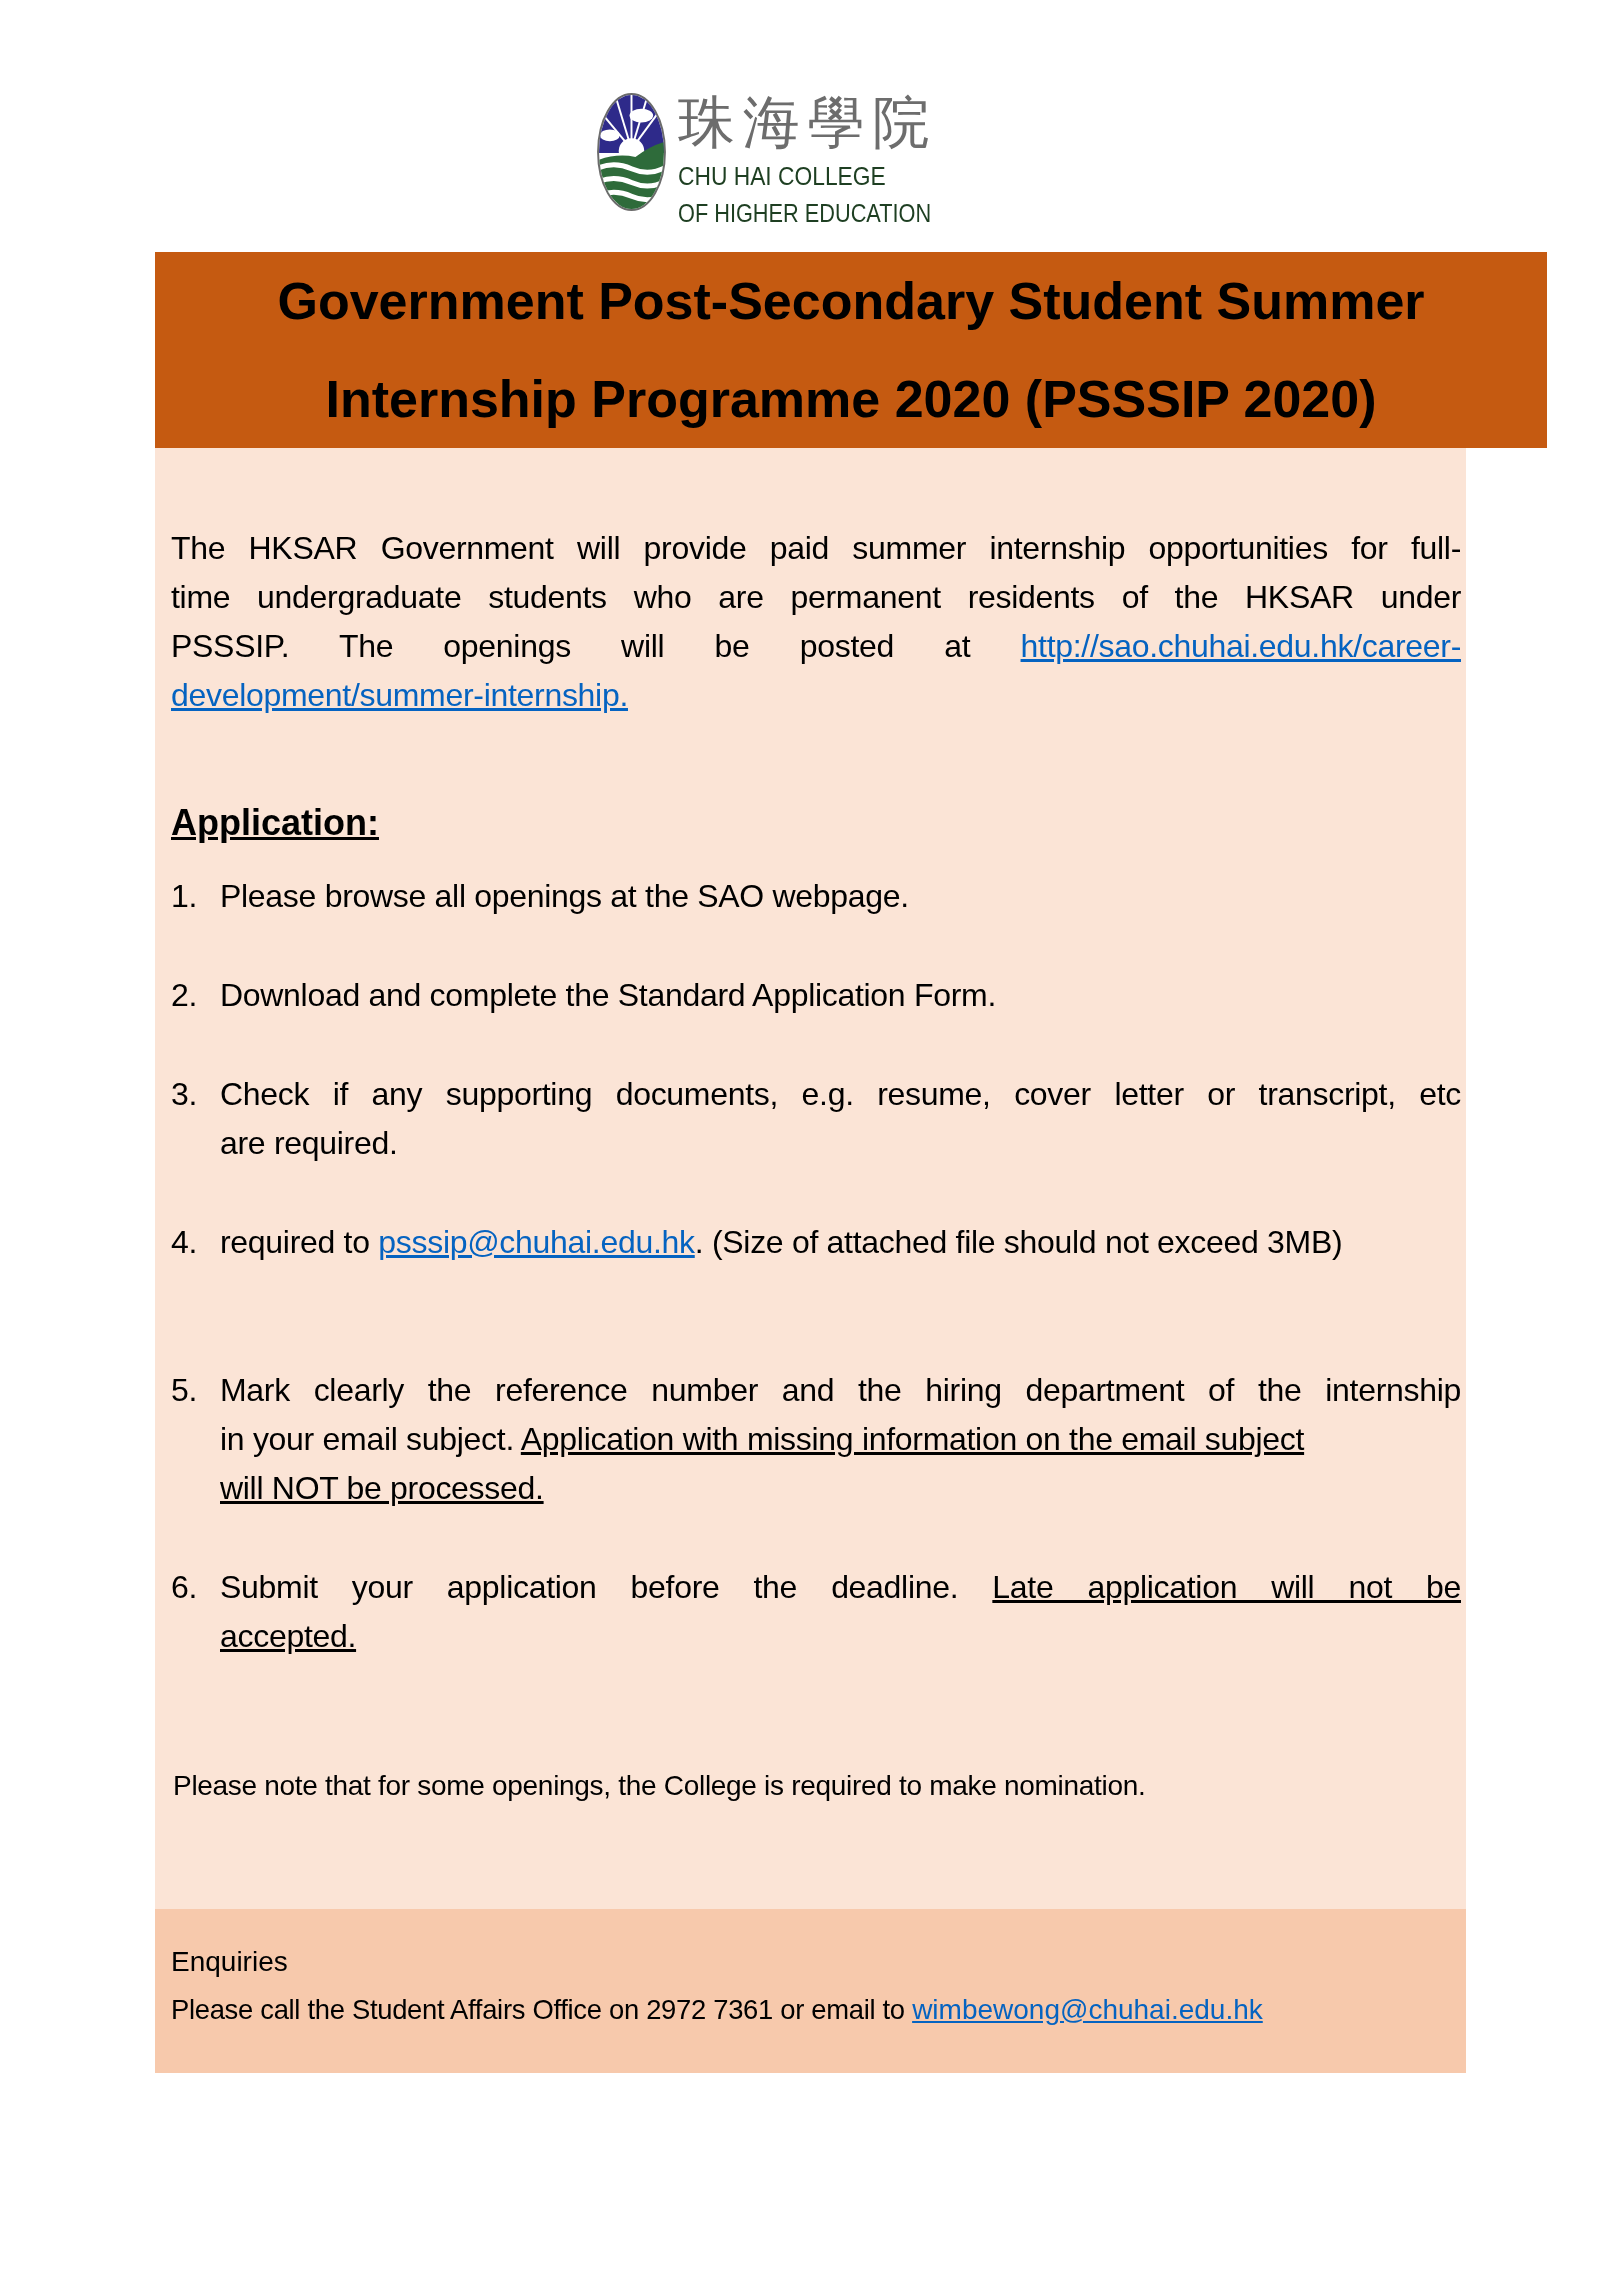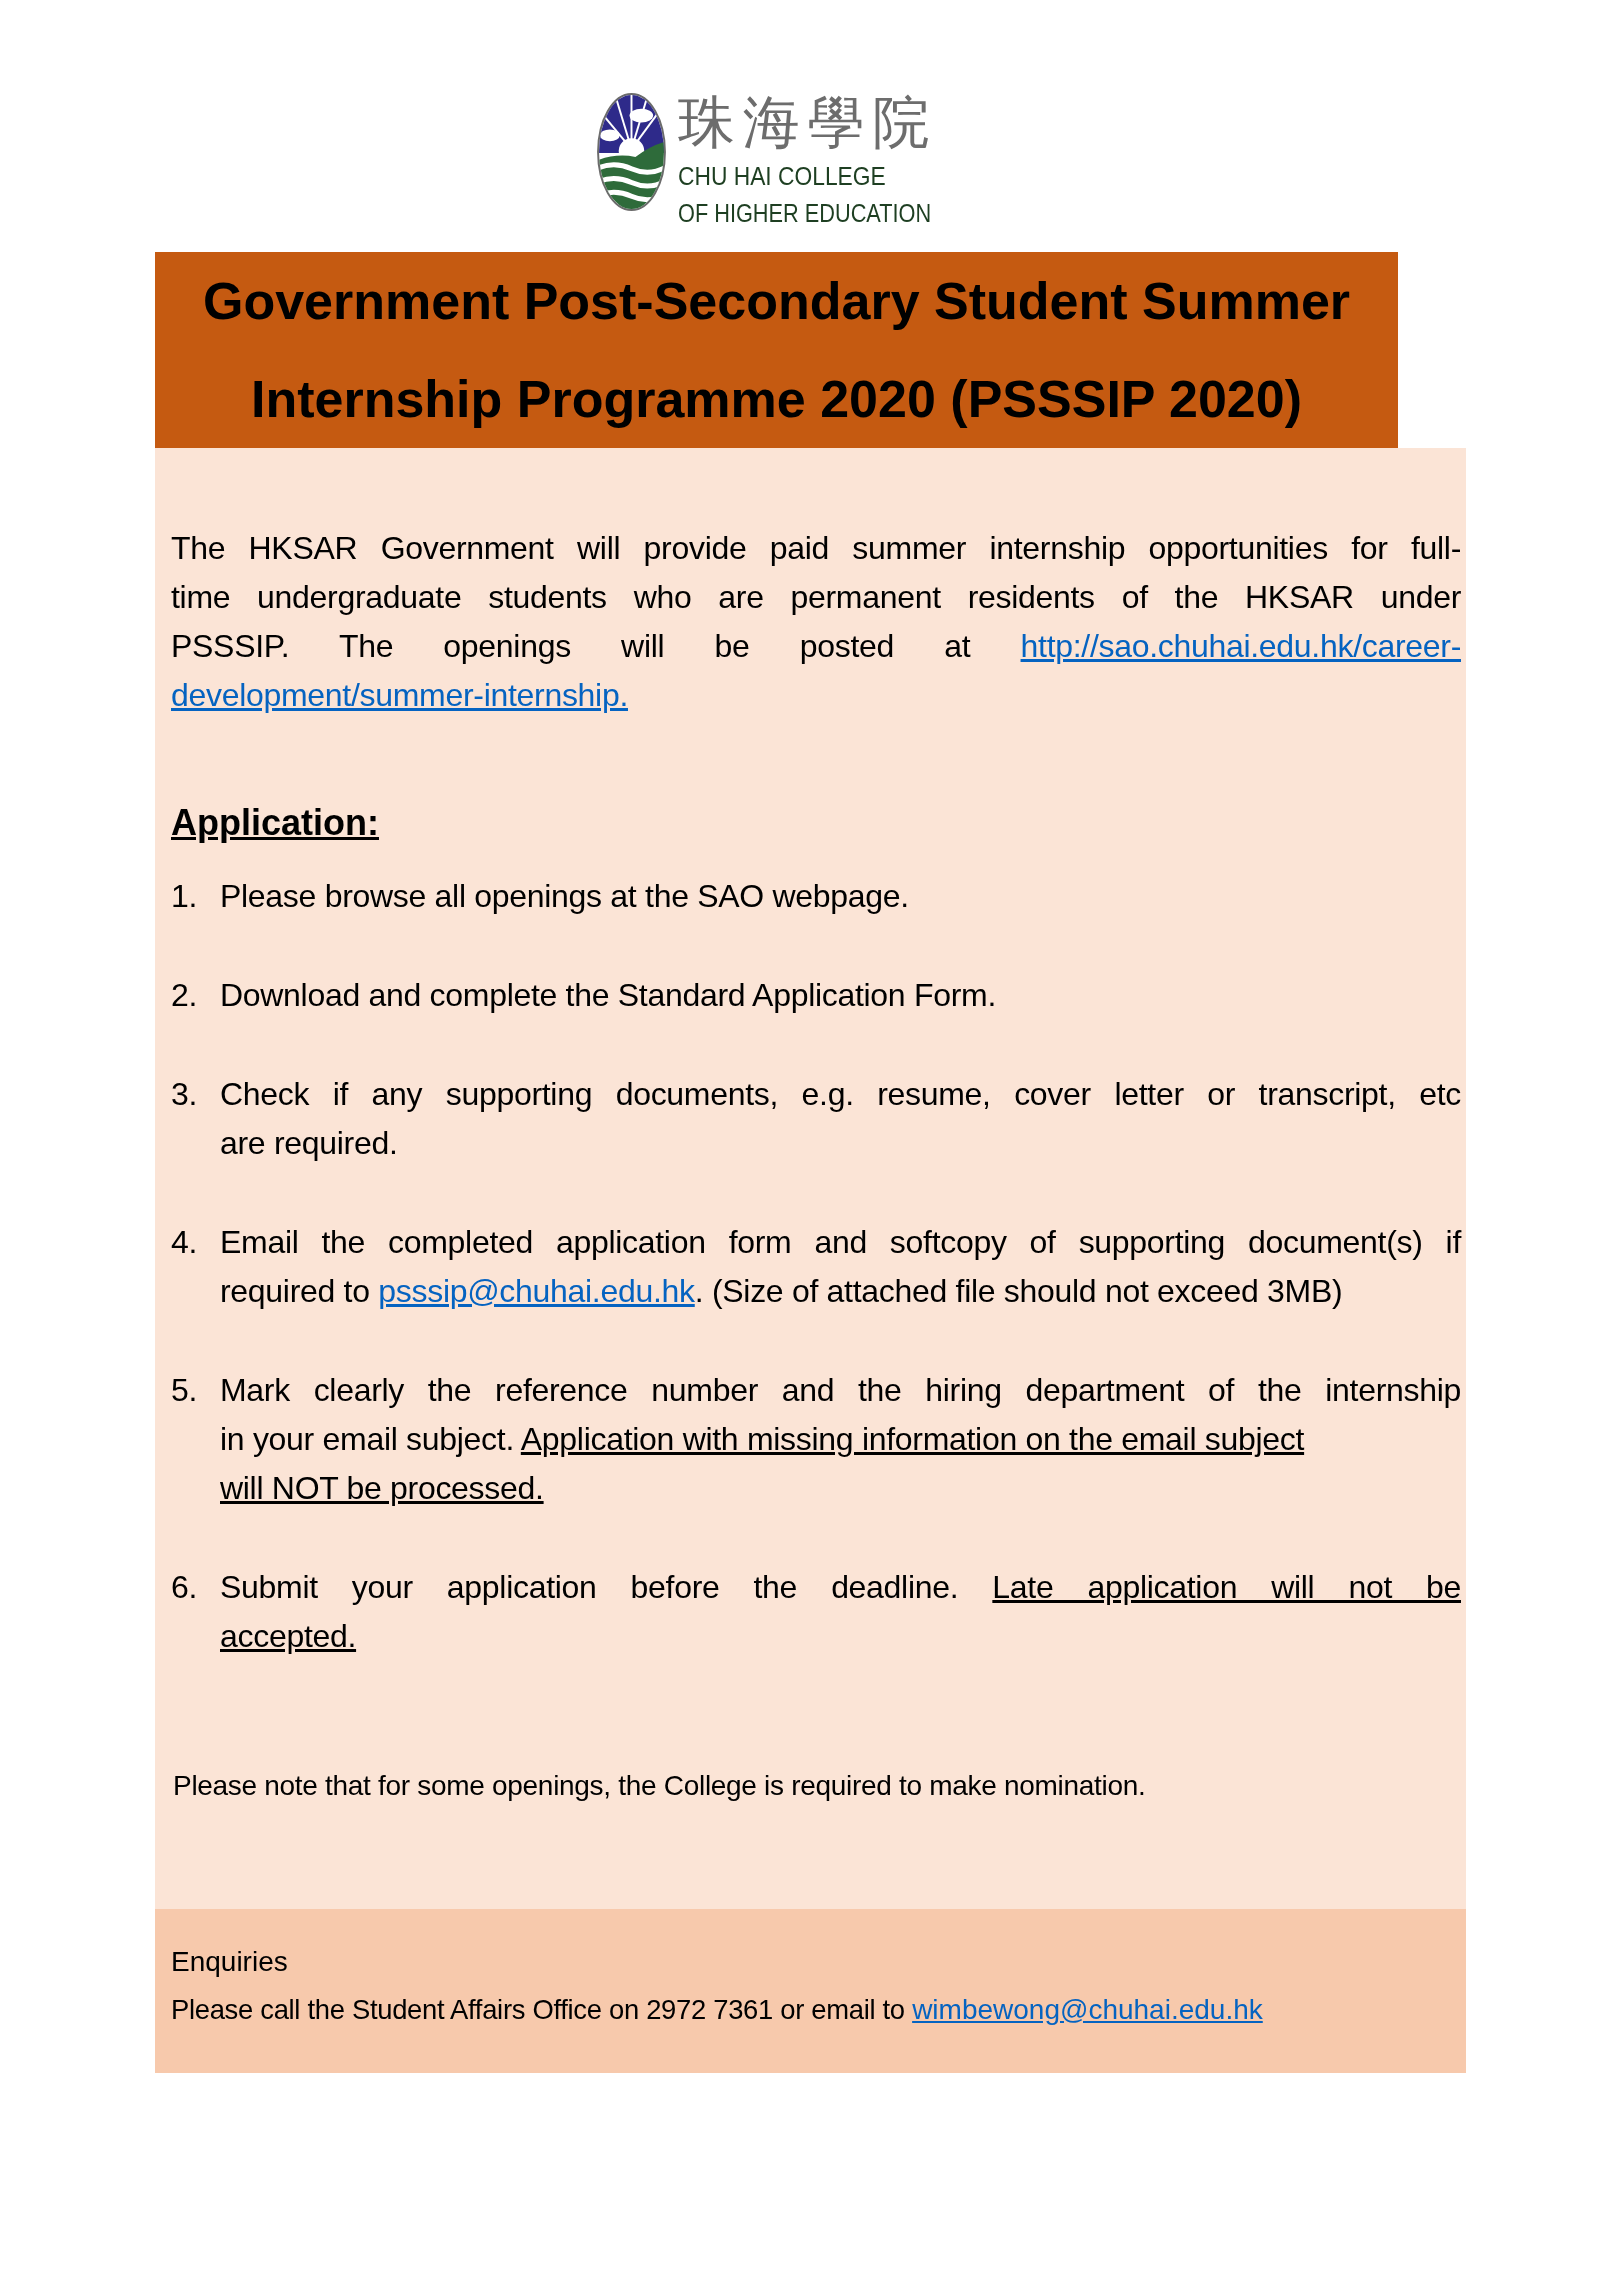--- a/index.html
+++ b/index.html
@@ -7,21 +7,21 @@
          font-family: "Liberation Sans", sans-serif; color: #000; }
   .logo { position: absolute; left: 596px; top: 88px; width: 333px; height: 147px; }
   .logo svg { position: absolute; left: 0; top: 3.9px; }
   .logo-cn { position: absolute; left: 82px; top: 0px; font-family: "DejaVu Serif", serif;
              font-size: 57px; font-weight: normal; color: #6d6d6d; letter-spacing: 7.8px; line-height: 69px; white-space: nowrap; }
   .logo-en1 { position: absolute; left: 82px; top: 73px; font-family: "Liberation Sans", sans-serif;
               font-size: 26.5px; color: #1e3f22; line-height: 31px; white-space: nowrap; transform: scaleX(0.86); transform-origin: left; }
   .logo-en2 { position: absolute; left: 82px; top: 110px; font-family: "Liberation Sans", sans-serif;
               font-size: 26.5px; color: #1e3f22; line-height: 31px; white-space: nowrap; transform: scaleX(0.82); transform-origin: left; }
 
-  .title-band { position: absolute; left: 155px; top: 252px; width: 1243px; height: 196px;
+  .title-band { position: absolute; left: 155px; top: 252px; width: 1392px; height: 196px;
                 background: #C55A11; text-align: center; }
   .title-line { font-family: "Liberation Sans", sans-serif; font-weight: bold; font-size: 52px;
                 color: #000; line-height: 98px; white-space: nowrap; }
 
   .body-box { position: absolute; left: 155px; top: 448px; width: 1311px; height: 1461px; background: #FBE4D6; }
 
   .content { position: absolute; left: 171px; width: 1290px; font-family: "Liberation Sans", sans-serif;
              font-size: 32px; line-height: 49px; }
   .intro { top: 524px; text-align: justify; text-align-last: left; letter-spacing: -0.3px; }
   .intro .jline { display: block; text-align: justify; text-align-last: justify; white-space: nowrap; }
@@ -110,21 +110,20 @@
   <span class="num">3.</span>
   <span class="txt">
     <span class="line just">Check if any supporting documents, e.g. resume, cover letter or transcript, etc</span>
     <span class="line">are required.</span>
   </span>
 </div>
 
 <div class="item" style="top:1218px">
   <span class="num">4.</span>
   <span class="txt">
-    <span class="line just">Email the completed application form and softcopy of supporting document(s) if</span>
     <span class="line"><span>required to </span><a>psssip@chuhai.edu.hk</a><span>. (Size of attached file should not exceed 3MB)</span></span>
   </span>
 </div>
 
 <div class="item" style="top:1366px">
   <span class="num">5.</span>
   <span class="txt">
     <span class="line just">Mark clearly the reference number and the hiring department of the internship</span>
     <span class="line"><span>in your email subject. </span><span class="u">Application with missing information on the email subject</span></span>
     <span class="line"><span class="u">will NOT be processed.</span></span>

